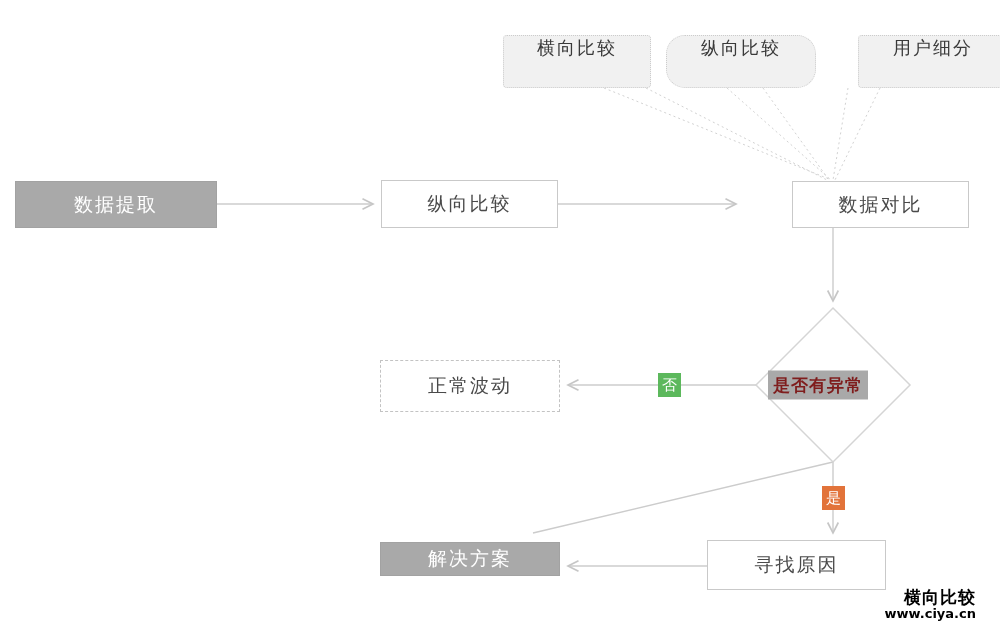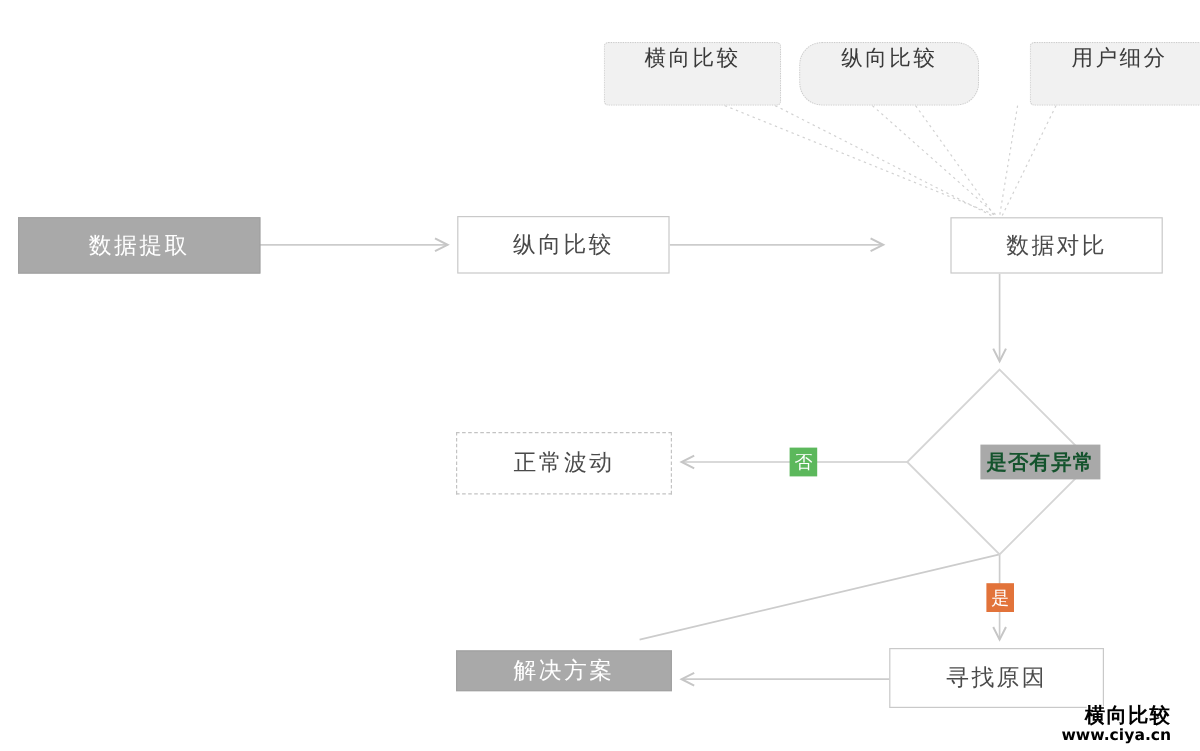--- a/index.html
+++ b/index.html
@@ -48,25 +48,25 @@
     justify-content: center;
     background: #f1f1f1;
     border: 1px dotted #cccccc;
     border-radius: 4px;
     color: #3a3a3a;
     font-size: 18px;
     letter-spacing: 2px;
   }
   .decision-label {
     position: absolute;
-    left: 867px;
+    left: 818px;
     top: 385px;
     transform: translate(-50%, -50%);
     background: #a9a9a9;
-    color: #14532d;
+    color: #7f1d1d;
     font-size: 17px;
     font-weight: bold;
     padding: 3px 5px;
     letter-spacing: 1px;
     white-space: nowrap;
   }
   .edge-label {
     position: absolute;
     width: 23px;
     height: 24px;
@@ -147,21 +147,21 @@
   </div>
 
   <div class="decision-label">是否有异常</div>
 
   <div class="edge-label no">否</div>
   <div class="edge-label yes">是</div>
 
   <div class="node dashed" style="left:380px; top:360px; width:180px; height:52px;">
     <span>正常波动</span>
   </div>
-  <div class="node" style="left:741px; top:540px; width:179px; height:50px;justify-content:center;">
+  <div class="node" style="left:707px; top:540px; width:179px; height:50px;justify-content:center;">
     <span>寻找原因</span>
   </div>
   <div class="node filled" style="left:380px; top:542px; width:180px; height:34px;text-align:right;">
     <span>解决方案</span>
   </div>
 
   <div class="watermark">
     <div class="brand">横向比较</div>
     <div class="url">www.ciya.cn</div>
   </div>

